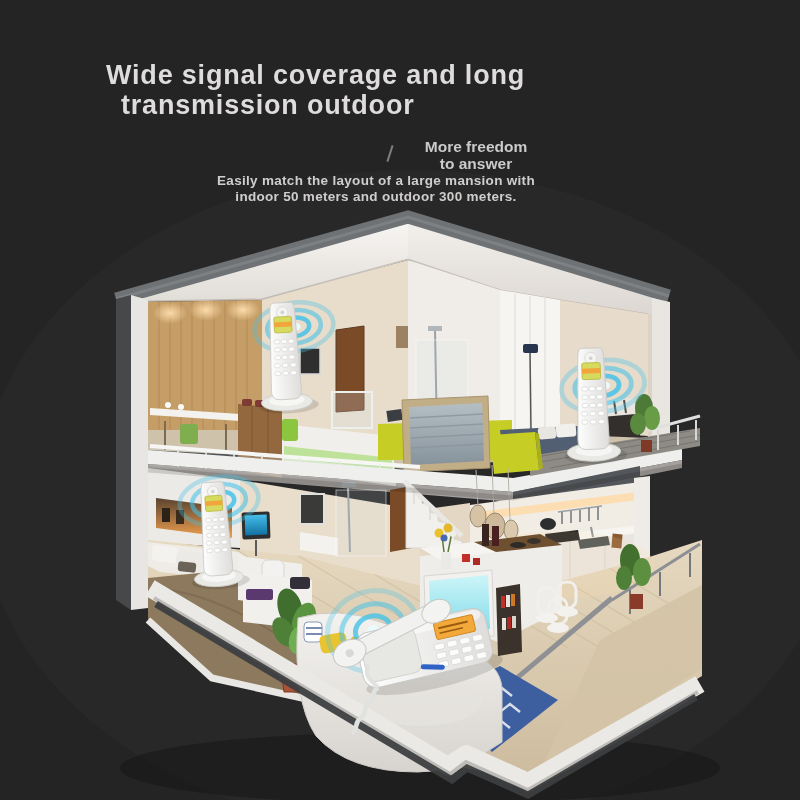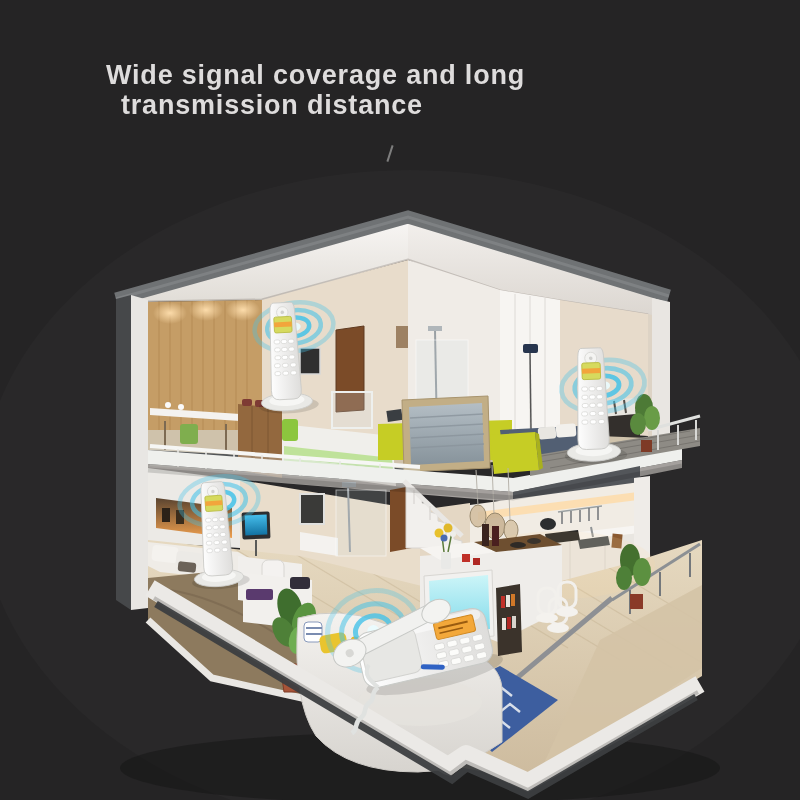--- a/index.html
+++ b/index.html
@@ -516,18 +516,26 @@
       </g>
       <path d="M -58 6 C -66 14 -60 22 -54 30" stroke="#e0e2e0" stroke-width="4" fill="none"></path>
       <path d="M -54 30 c -10 4 -4 10 -12 13 c -8 3 -4 10 -12 13 c -8 3 -4 10 -12 13" stroke="#e0e2e0" stroke-width="4.5" fill="none"></path>
       <rect x="-8" y="20" width="24" height="5" rx="2.5" fill="#2f62c4" transform="rotate(14 4 22)"></rect>
     </g>
   </svg>
 
   <div class="copy">
     <div class="title">
       <div>Wide signal coverage and long</div>
-      <div class="t2">transmission distance</div>
+      <div class="t2">transmission outdoor</div>
     </div>
     <div class="slash"></div>
+    <div class="note-right">
+      <div>More freedom</div>
+      <div>to answer</div>
+    </div>
+    <div class="para">
+      <div>Easily match the layout of a large mansion with</div>
+      <div>indoor 50 meters and outdoor 300 meters.</div>
+    </div>
   </div>
 
 </div>
 
 </body></html>

